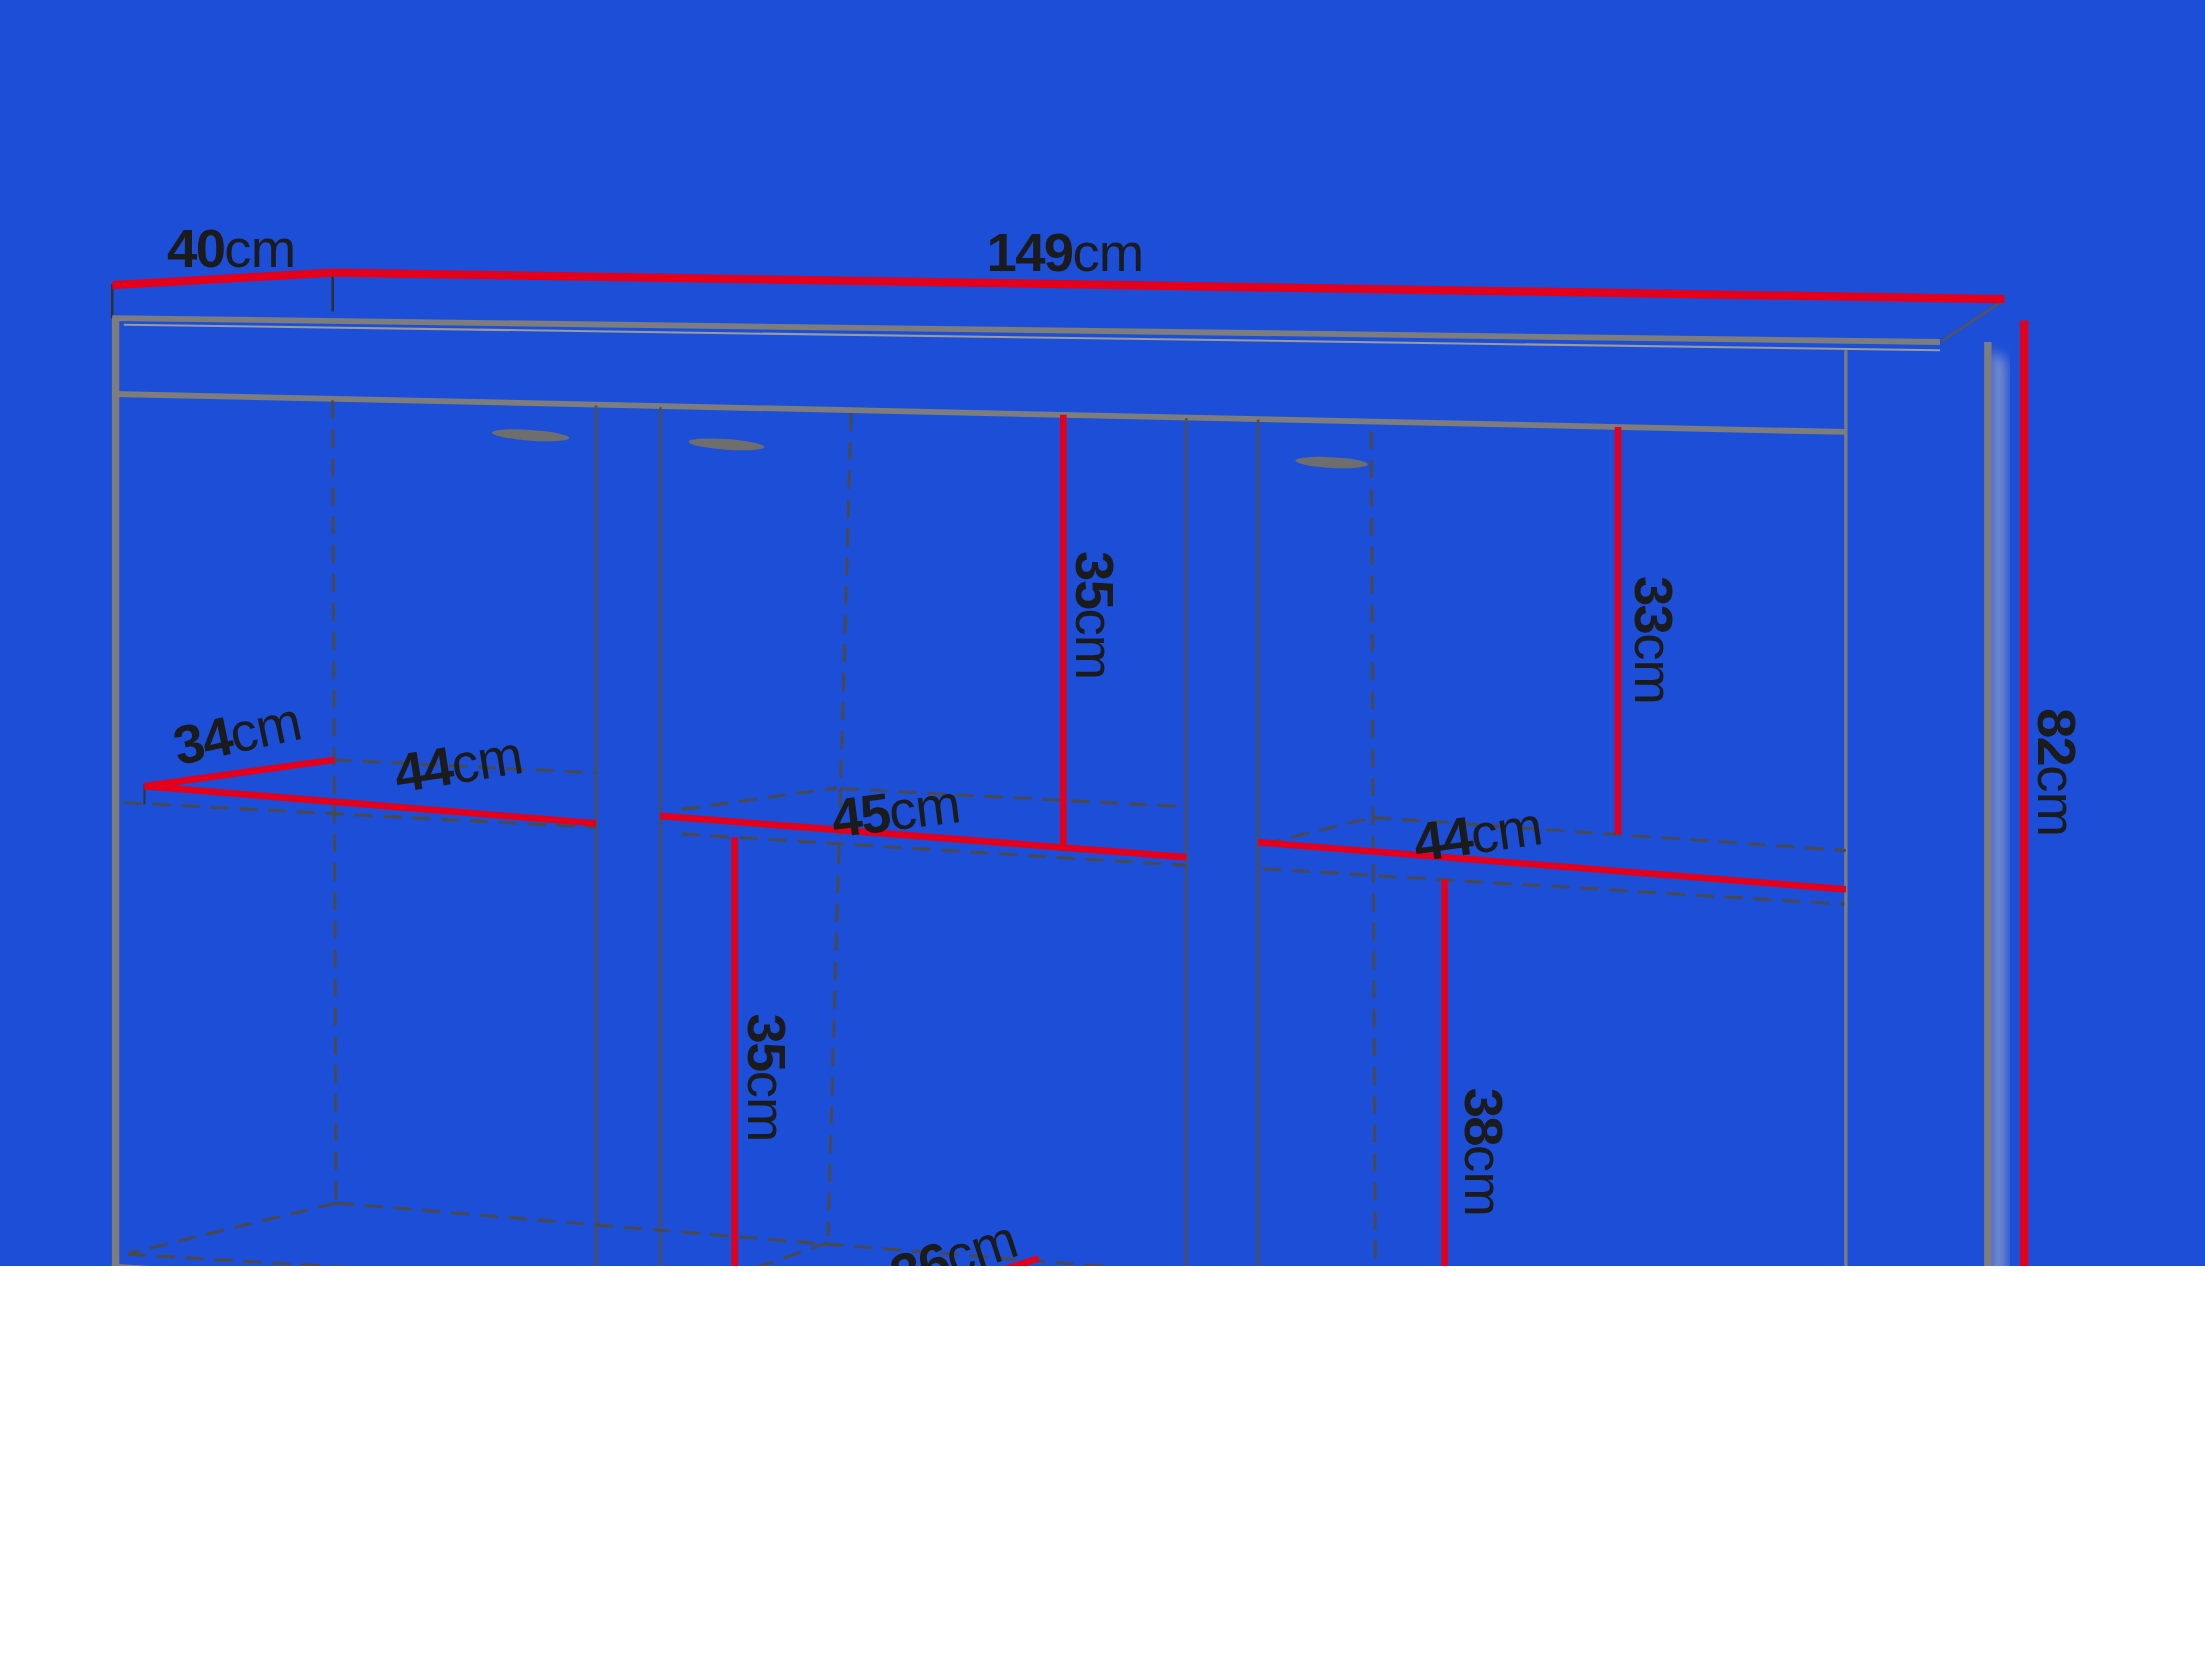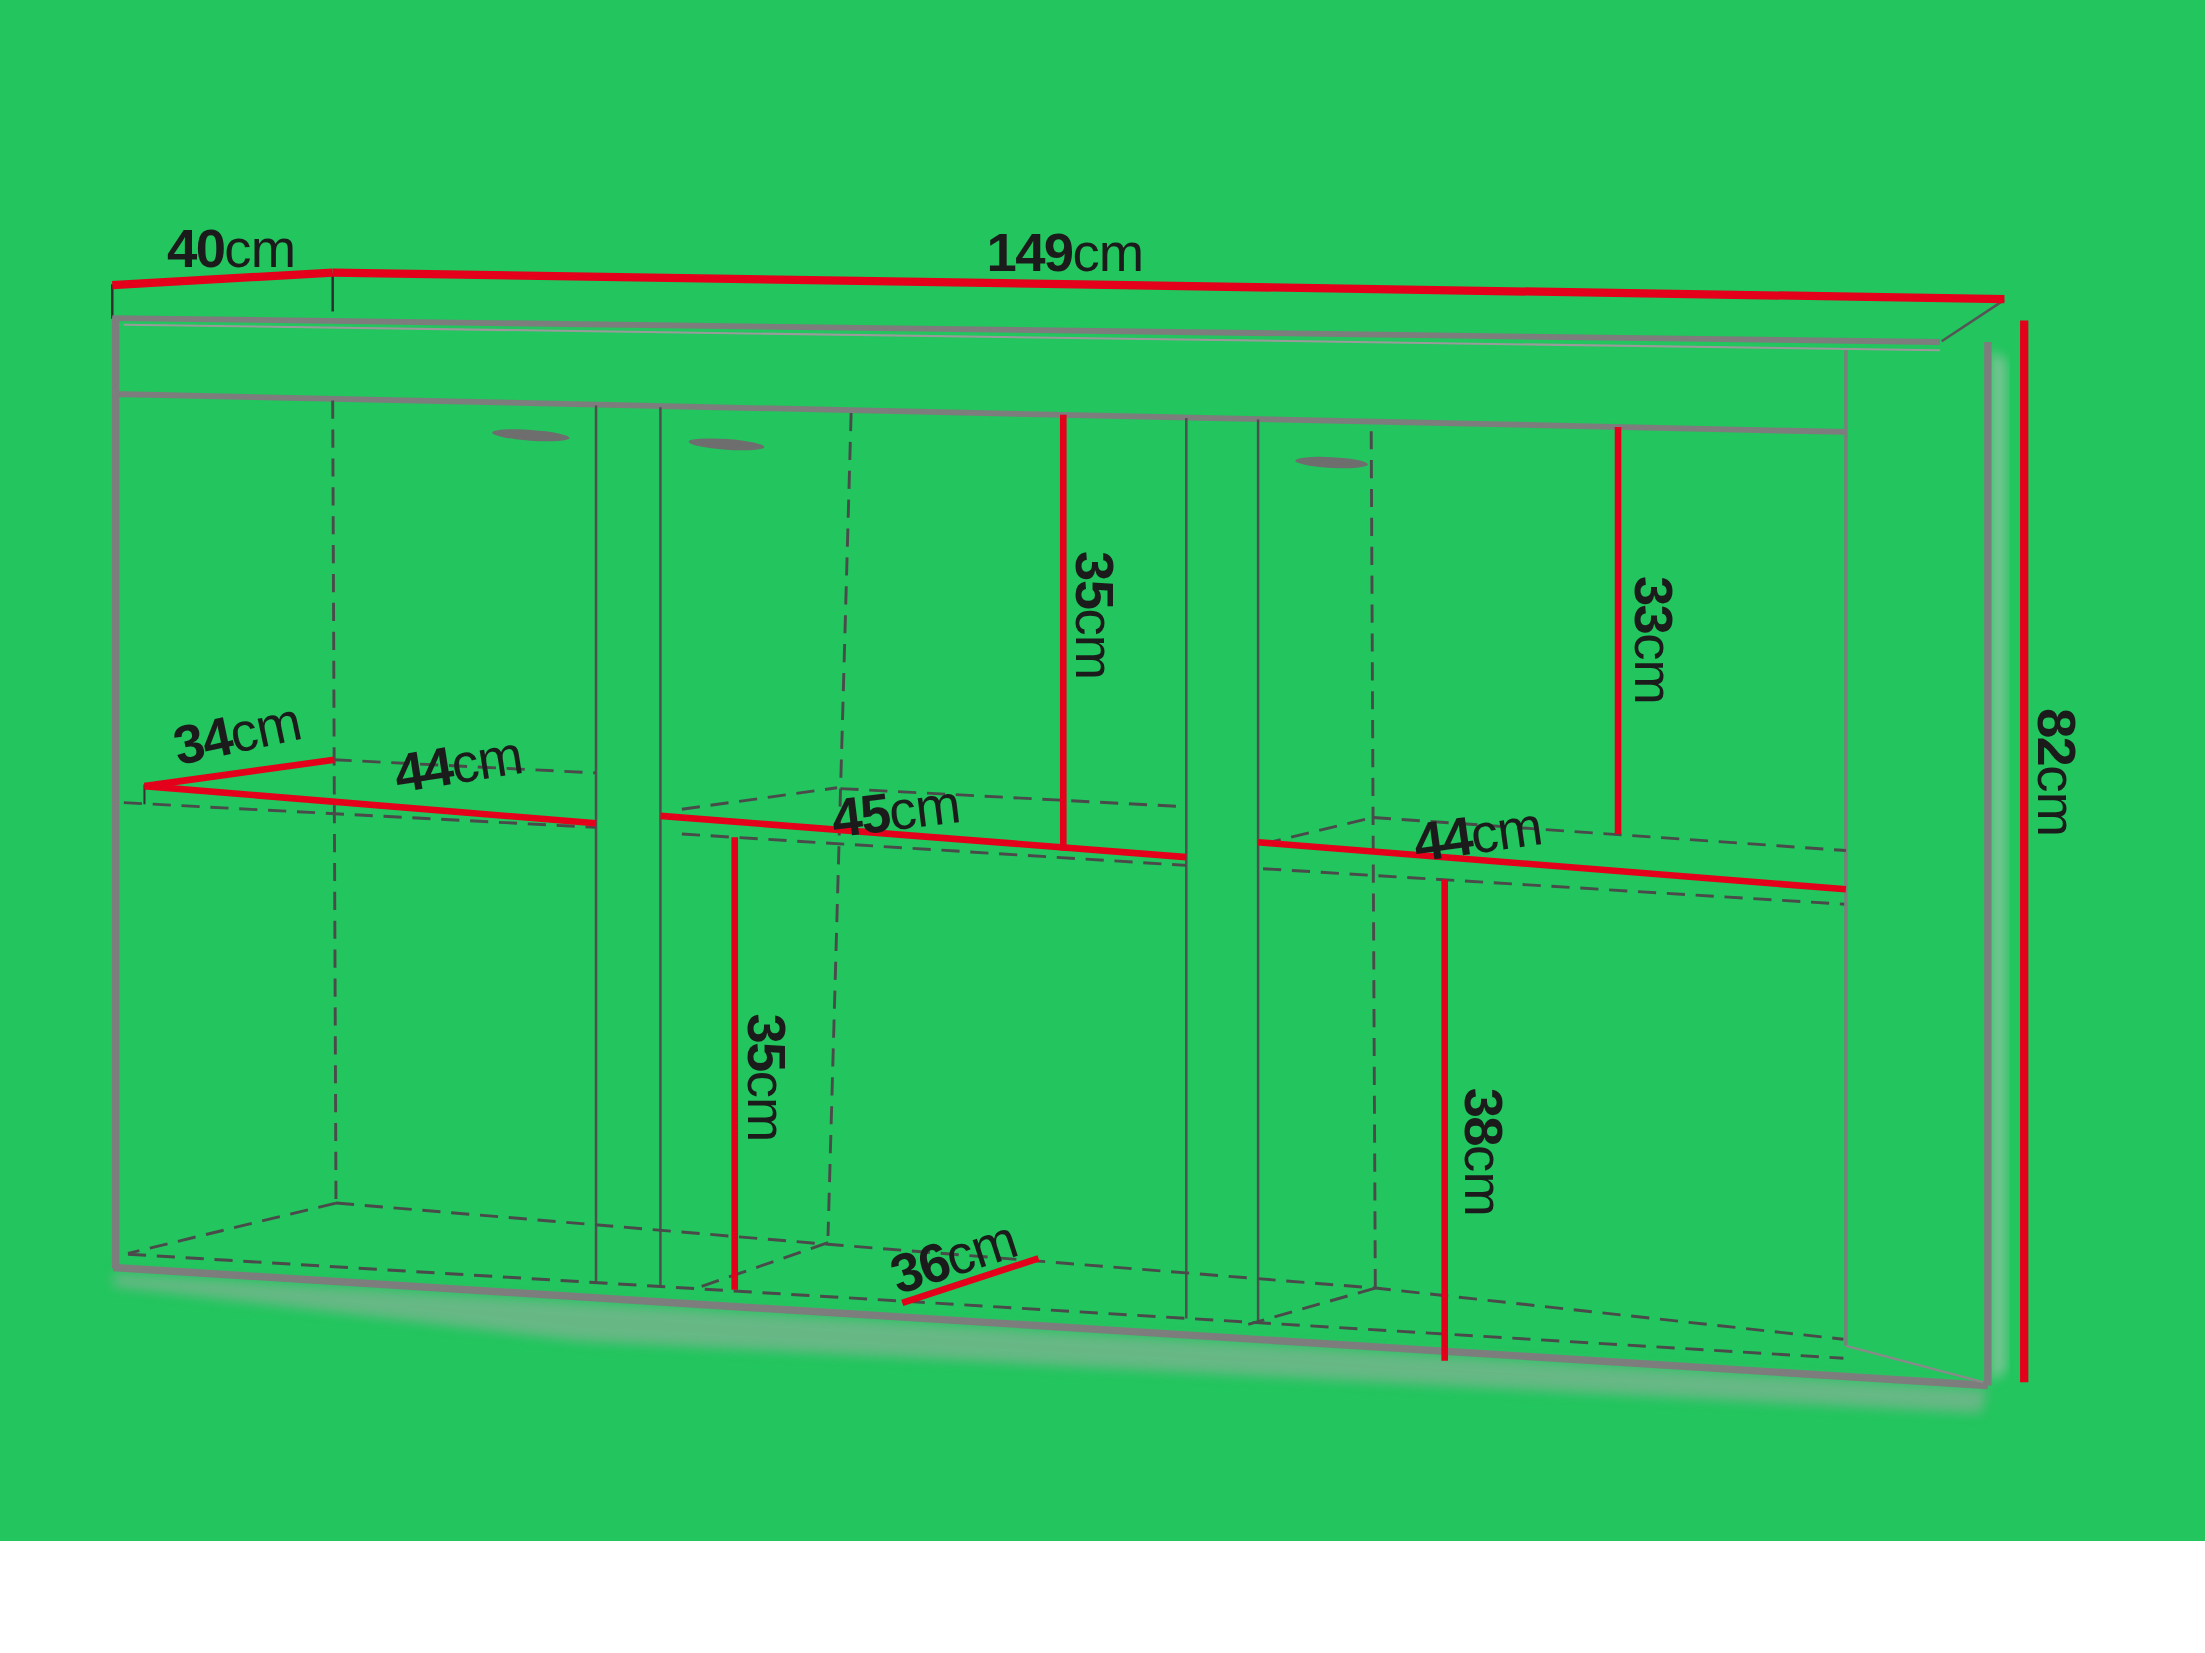--- a/index.html
+++ b/index.html
@@ -1,19 +1,19 @@
 <!DOCTYPE html>
 <html style="font-size:13.2px"><head>
 <meta charset="utf-8">
 <style>
   html,body{margin:0;padding:0;background:#ffffff;}
   .stage{
     position:relative;
-    width:2205px;height:1541px;
-    background:#22c55e;
+    width:2205px;height:1266px;
+    background:#1d4ed8;
     font-family:"Liberation Sans", sans-serif;
     overflow:hidden;
   }
   svg{display:block;}
   .dim{font-family:"Liberation Sans", sans-serif;font-size:66px;fill:#1b1b1b;}
   .dim .num{font-weight:700;letter-spacing:-2px;}
   .dim .unit{font-weight:400;letter-spacing:-1px;}
   .red{stroke:#e4001b;fill:none;}
   .gray{stroke:#7d7d7d;fill:none;}
   .thin{stroke:#2e2e2e;fill:none;}

